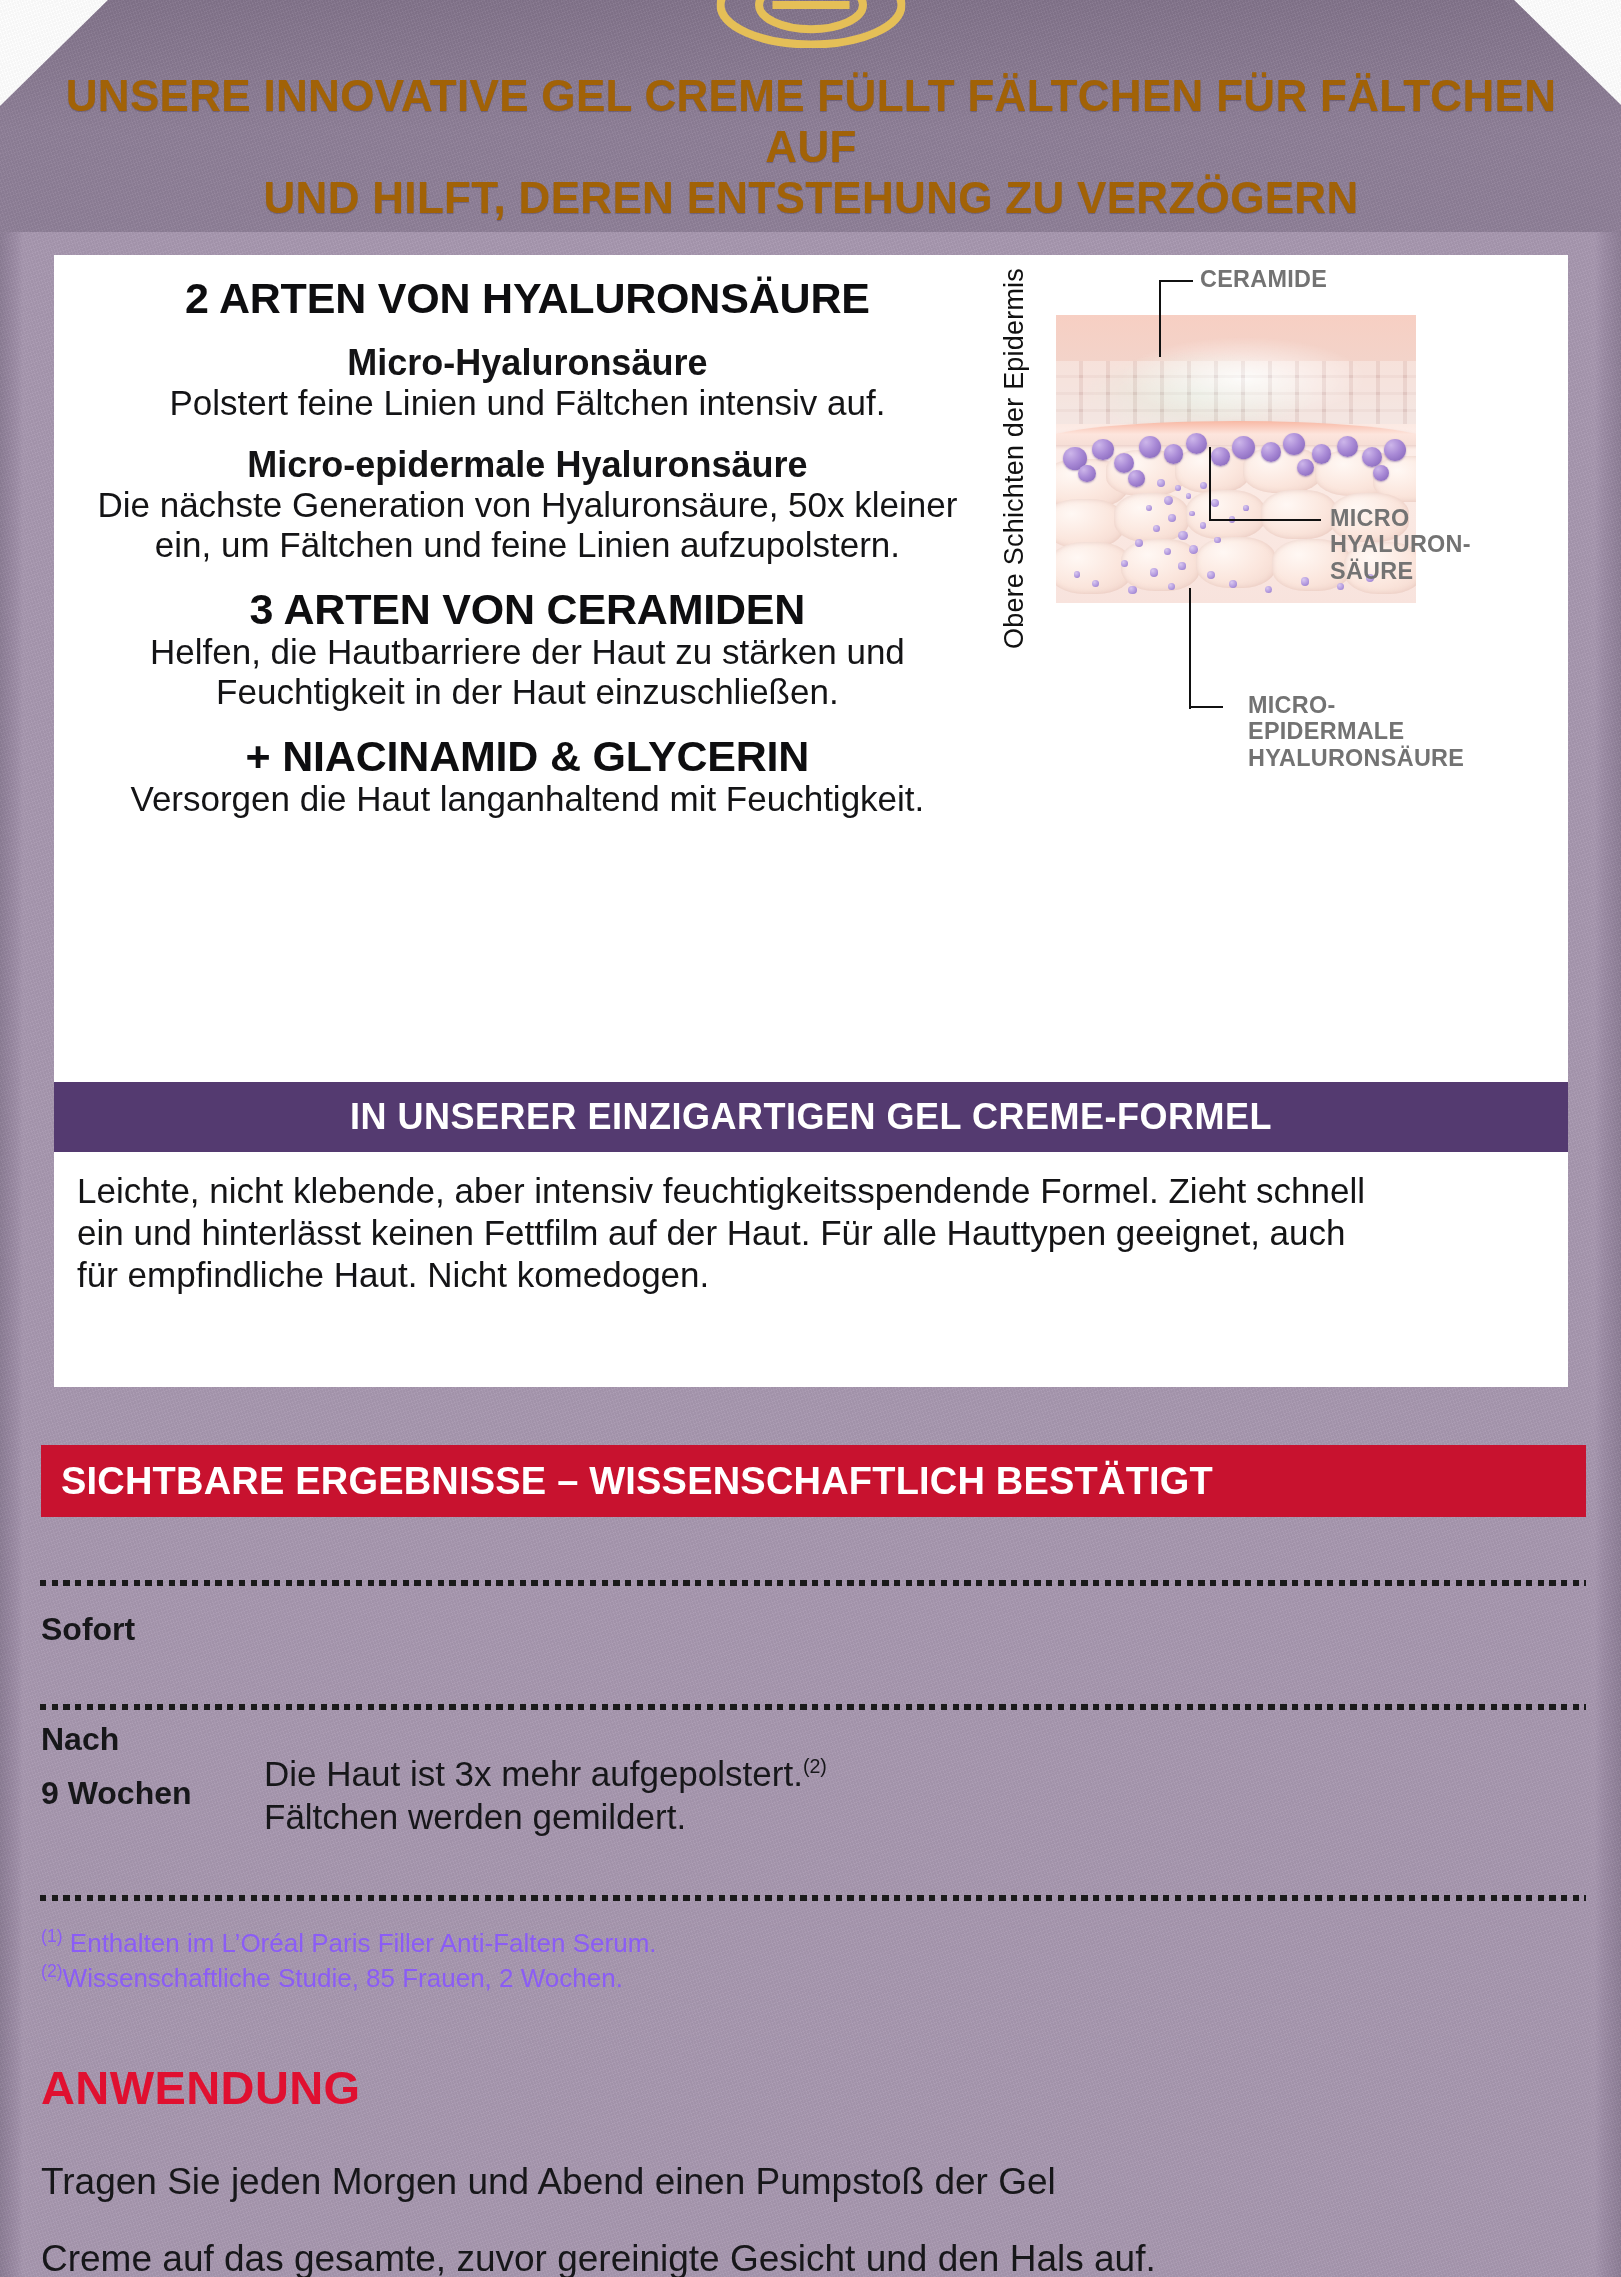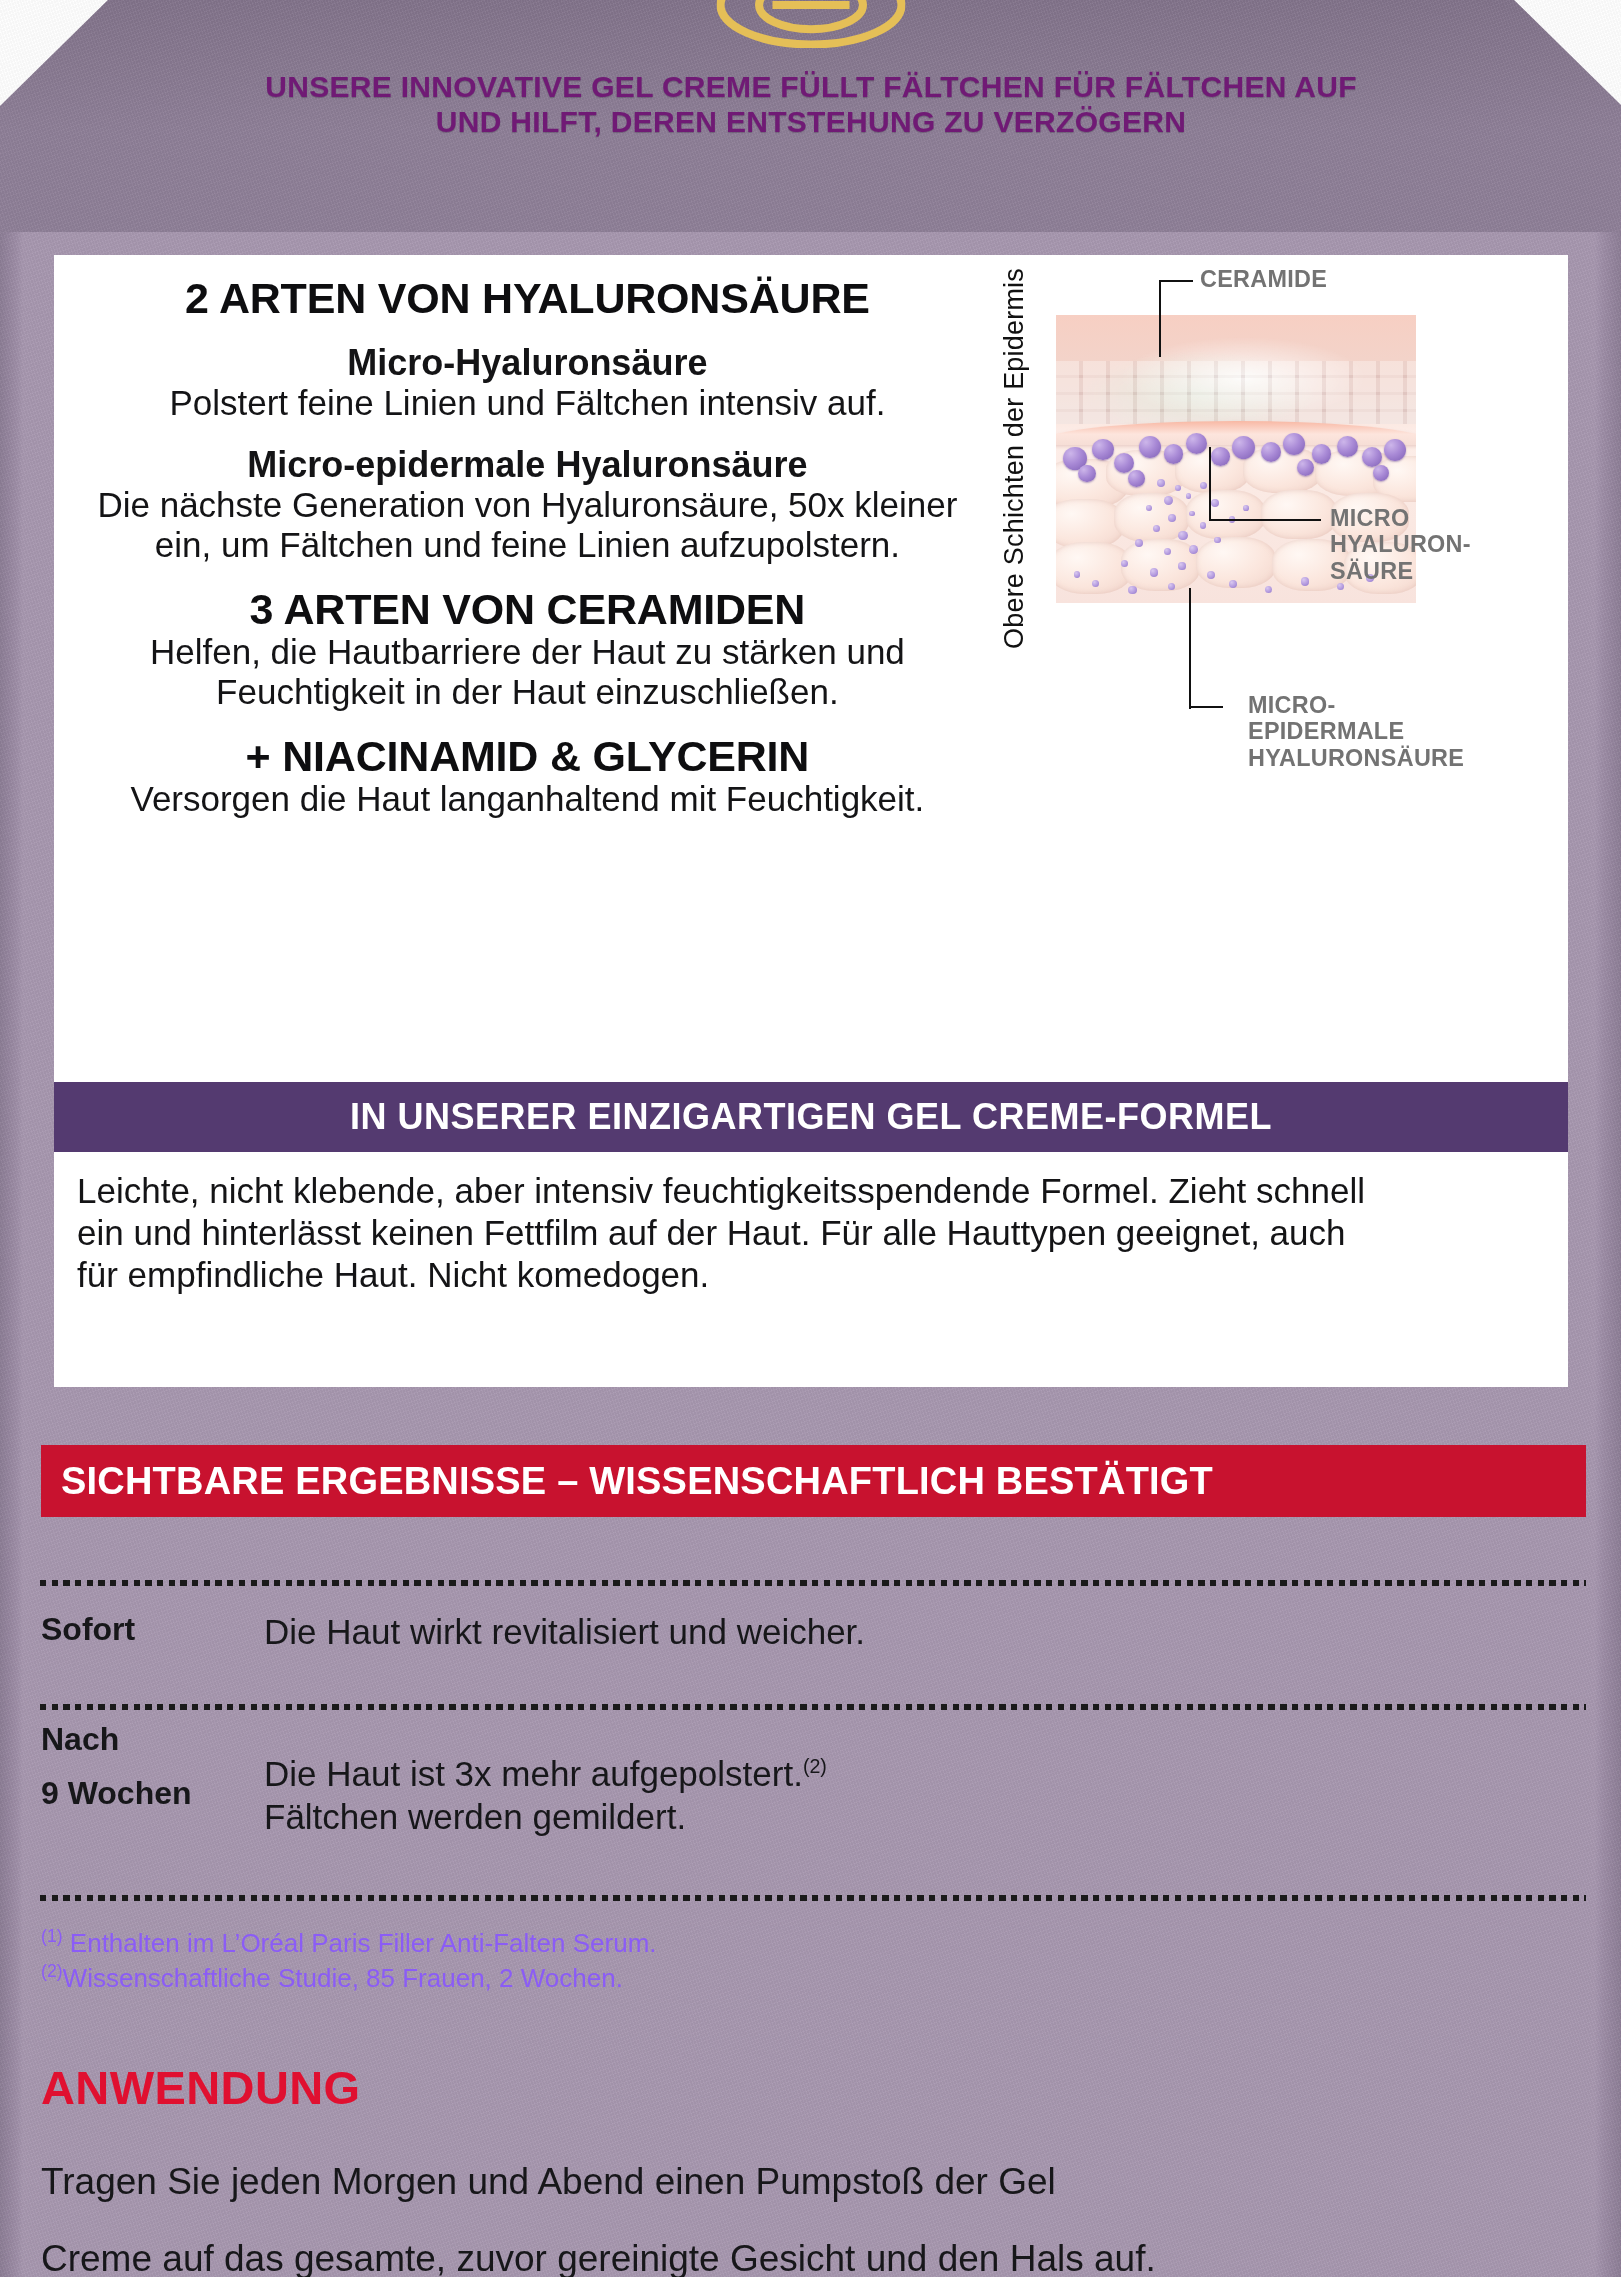--- a/index.html
+++ b/index.html
@@ -69,23 +69,23 @@
     width: 189px;
     height: 86px;
   }
 
   
   .headline {
     position: absolute;
     left: 45px; top: 70px;
     width: 1532px;
     text-align: center;
-    color: #701a75;
-    font-weight: 700;
-    font-size: 30px;
+    color: #a16207;
+    font-weight: 700;
+    font-size: 44px;
     line-height: 1.16;
     letter-spacing: 0.3px;
     font-stretch: condensed;
     text-shadow: 0 0.9px 0.9px rgba(60,45,70,.35);
   }
 
   
   .white-panel {
     position: absolute;
     left: 54px; top: 255px;
@@ -477,21 +477,20 @@
   </div>
 
   <div class="red-banner">
     <span>SICHTBARE ERGEBNISSE – WISSENSCHAFTLICH BESTÄTIGT</span>
   </div>
 
   <div class="dotted" style="top:1580px;"></div>
 
   <div class="res-row" style="top:1611px; height:99px;">
     <div class="res-when">Sofort</div>
-    <div class="res-what">Die Haut wirkt revitalisiert und weicher.</div>
   </div>
 
   <div class="dotted" style="top:1704px;"></div>
 
   <div class="res-row" style="top:1721px; height:144px;">
     <div class="res-when">
       <div>Nach</div>
       <div style="margin-top:16px;">9 Wochen</div>
     </div>
     <div class="res-what" style="top:32px;">

